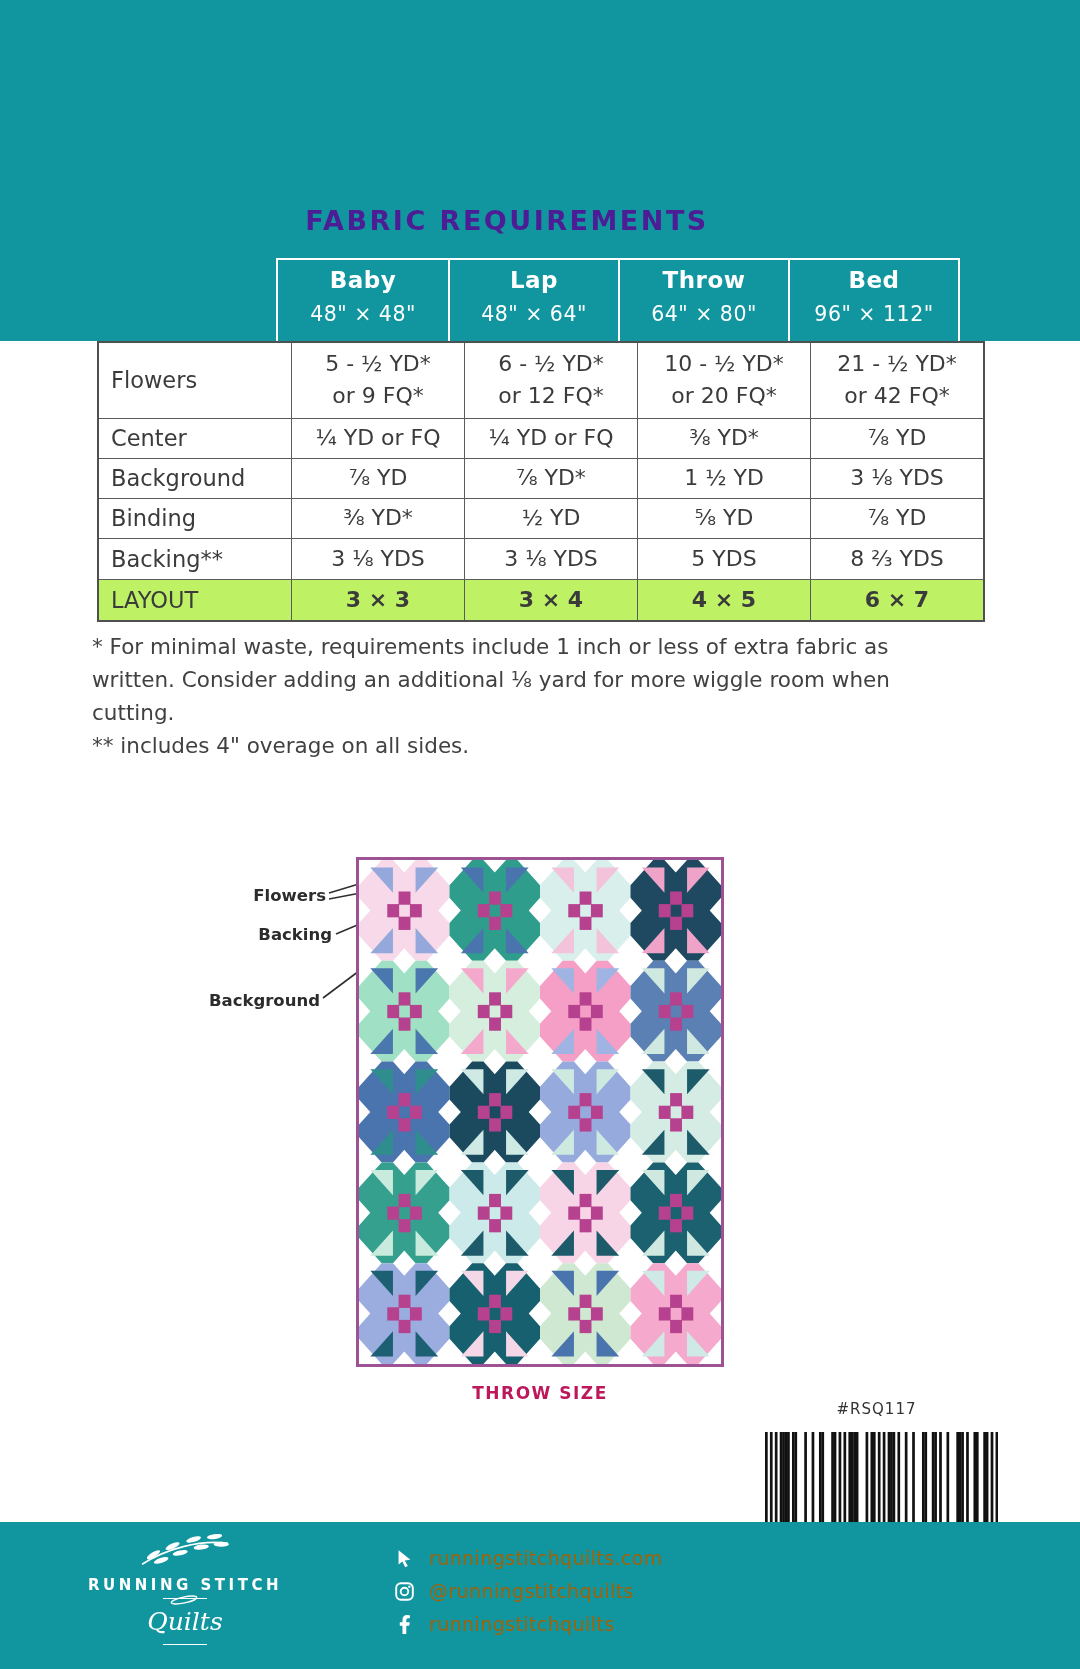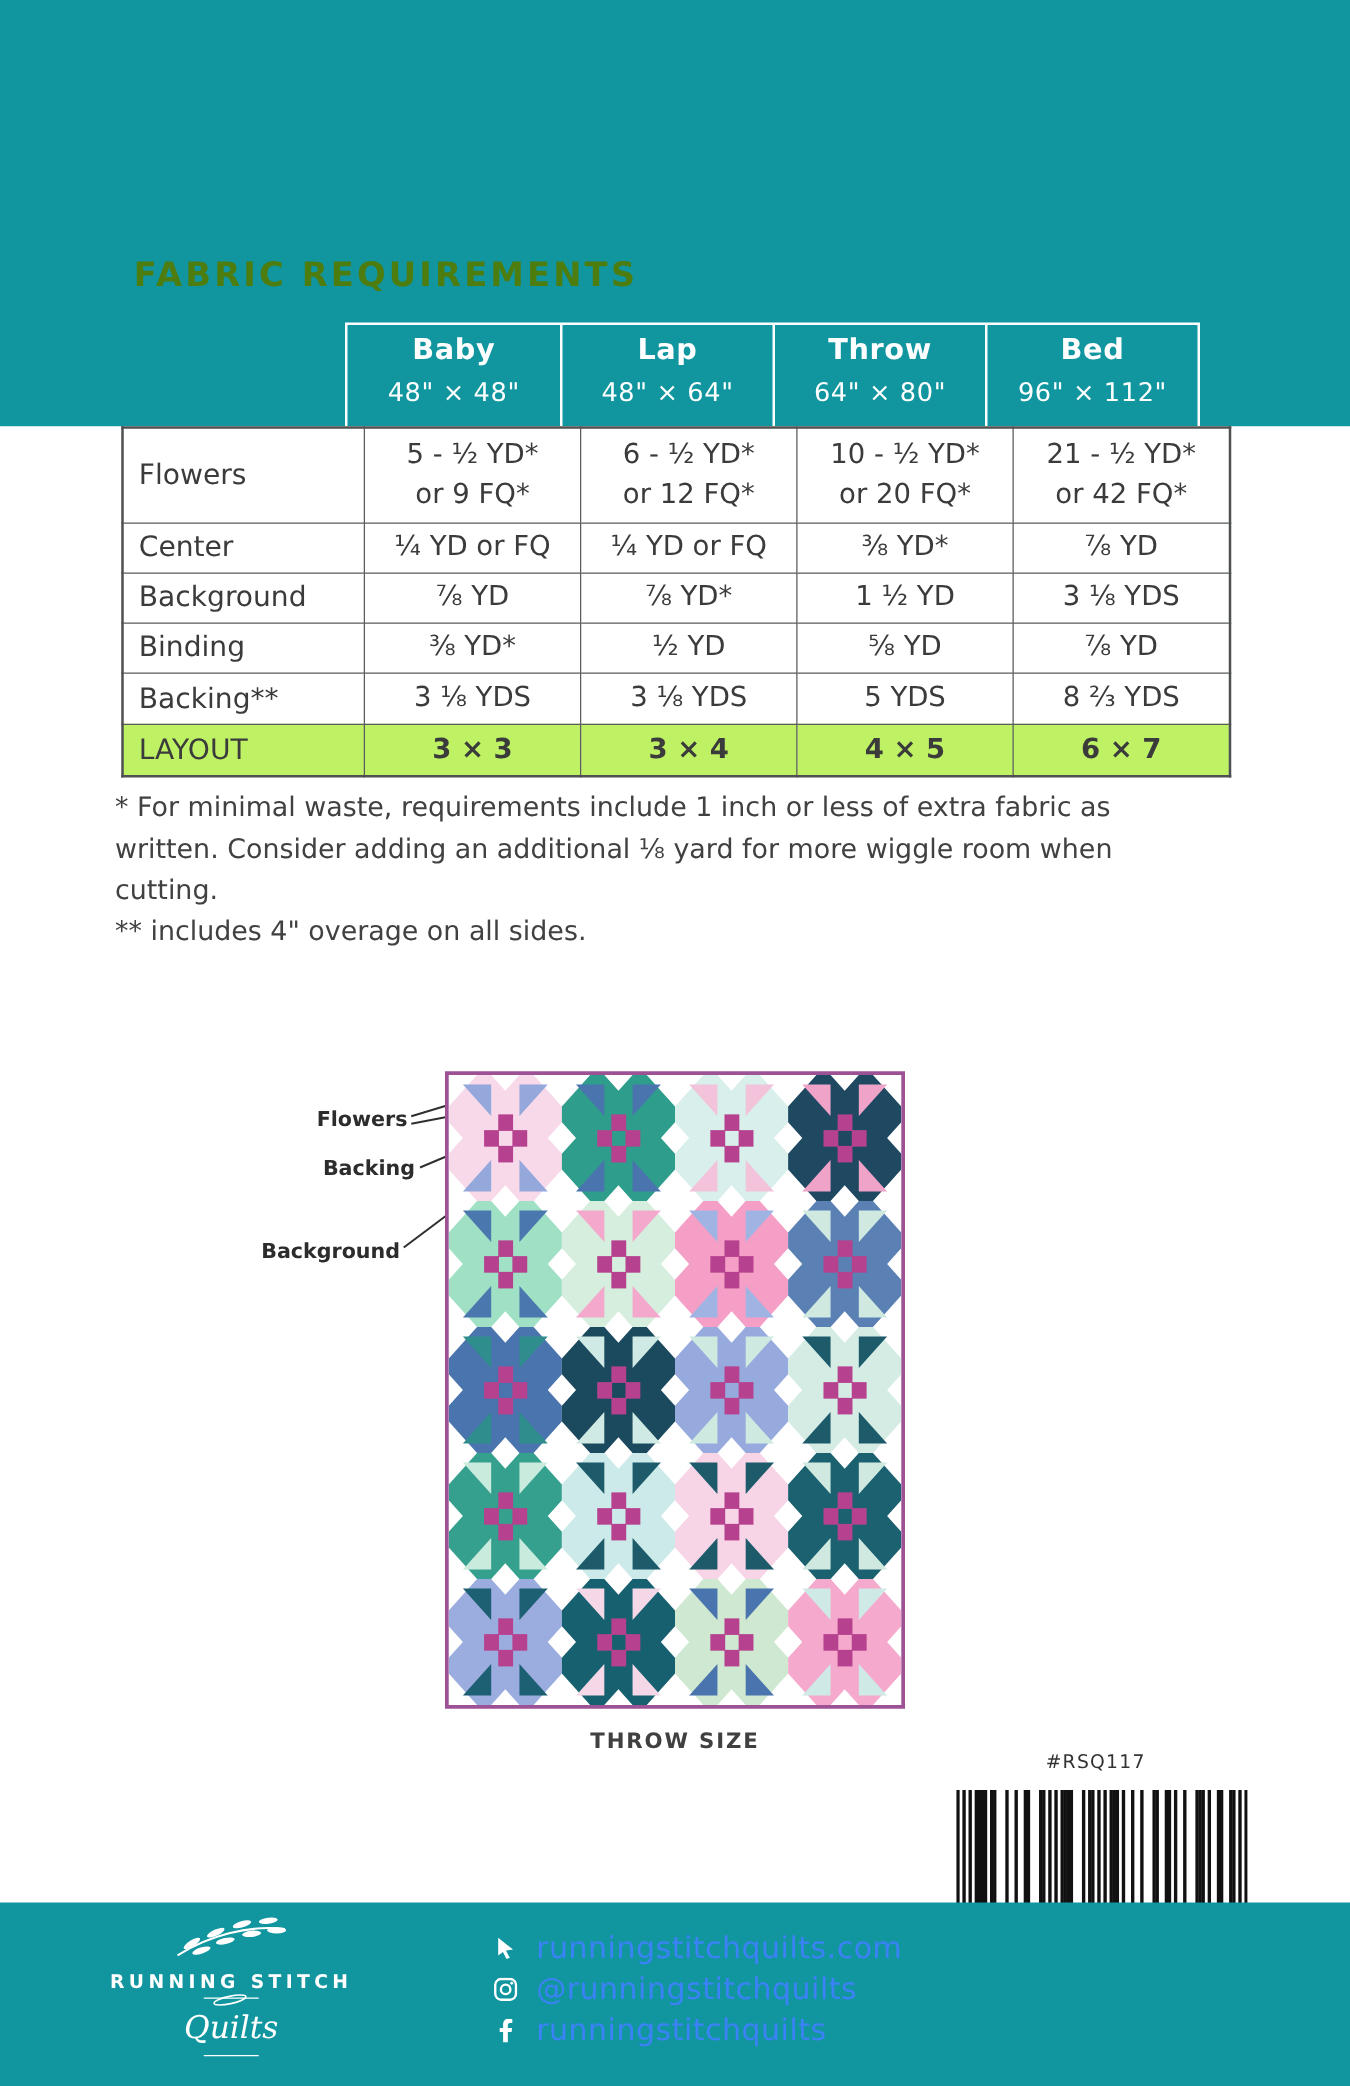--- a/index.html
+++ b/index.html
@@ -1,22 +1,22 @@
 <!DOCTYPE html>
 <html><head>
 <meta charset="utf-8">
 <style>
   html,body{margin:0;padding:0;background:#e8e8e8;}
   .page{position:relative;width:1080px;height:1669px;background:#ffffff;overflow:hidden;
         font-family:"DejaVu Sans","Liberation Sans",sans-serif;}
   .band{position:absolute;left:0;width:1080px;background:#1196a0;}
   .band.top{top:0;height:341px;}
   .band.bottom{top:1522px;height:147px;}
-  .title{position:absolute;left:107px;top:205px;width:800px;margin:0;text-align:left;
-         color:#4d7c0f;font-size:27px;font-weight:600;letter-spacing:2.5px;}
+  .title{position:absolute;left:107px;top:205px;width:800px;margin:0;text-align:center;
+         color:#4c1d95;font-size:27px;font-weight:600;letter-spacing:2.5px;}
   
   .size-header{position:absolute;left:276px;top:258px;width:680px;height:81px;
                display:grid;grid-template-columns:repeat(4,1fr);border:2px solid #ffffff;}
   .size-cell{border-left:2px solid #ffffff;color:#fff;text-align:center;padding-top:7px;}
   .size-cell:first-child{border-left:none;}
   .size-name{font-size:23px;font-weight:700;letter-spacing:.5px;}
   .size-dim{font-size:20.5px;font-weight:500;margin-top:9px;letter-spacing:.5px;}
   
   table.fabric{position:absolute;left:97px;top:341px;border-collapse:collapse;table-layout:fixed;
                background:#fff;border:2px solid #4e5052;}
@@ -30,41 +30,41 @@
   
   .quilt{position:absolute;left:356px;top:857px;width:368px;height:510px;background:#fff;
          border:3px solid #9d5296;box-sizing:border-box;}
   .quilt svg{display:block;width:362px;height:504px;}
   .qlabel{position:absolute;font-size:16.5px;font-weight:700;color:#2c2c2c;text-align:right;}
   #lab-flowers{left:196px;top:886px;width:130px;}
   #lab-centers{left:202px;top:925px;width:130px;}
   #lab-background{left:180px;top:991px;width:140px;}
   .leaders{position:absolute;left:180px;top:850px;width:260px;height:170px;}
   .caption{position:absolute;left:440px;top:1383px;width:200px;text-align:center;
-           font-size:17px;font-weight:700;letter-spacing:1.5px;color:#404040;}
+           font-size:17px;font-weight:700;letter-spacing:1.5px;color:#be185d;}
   
   .barcode-box{position:absolute;left:733px;top:1396px;width:287px;height:176px;background:#ffffff;}
   .sku{position:absolute;left:733px;top:1400px;width:287px;text-align:center;
        font-size:15px;color:#333;letter-spacing:1px;}
   .bars{position:absolute;left:765px;top:1432px;}
   .bc-num{position:absolute;top:1542px;font-size:15.5px;color:#111;letter-spacing:1px;}
   #bcn0{left:740px;} #bcn1{left:790px;} #bcn2{left:905px;} #bcn3{left:1000px;}
   
   .logo{position:absolute;left:75px;top:1528px;width:220px;text-align:center;color:#fff;}
   .logo .sprig{width:110px;height:42px;}
   .logo .brand{font-size:15px;font-weight:600;letter-spacing:3.5px;margin-top:2px;}
   .quilts-row{display:flex;align-items:center;justify-content:center;margin-top:4px;gap:8px;flex-direction:column;}
   .rule{width:44px;height:0;border-top:1.6px solid #fff;position:relative;}
   .rule .needle{position:absolute;left:6px;top:-4px;width:30px;height:10px;}
   .quilts{font-family:"DejaVu Serif","Liberation Serif",serif;font-style:italic;font-size:25px;}
   .links{position:absolute;left:395px;top:1545px;}
   .link-row{display:flex;align-items:center;height:26px;margin-bottom:7px;}
   .link-icon{width:19px;height:19px;margin-right:15px;display:inline-flex;}
   .link-icon svg{width:100%;height:100%;}
-  .link-text{color:#3b82f6;font-size:24px;letter-spacing:.4px;}
+  .link-text{color:#a16207;font-size:19px;letter-spacing:.4px;}
 </style>
 </head>
 <body>
 
 <div class="page">
 
   <div class="band top"></div>
 
   <h1 class="title">FABRIC REQUIREMENTS</h1>
 

